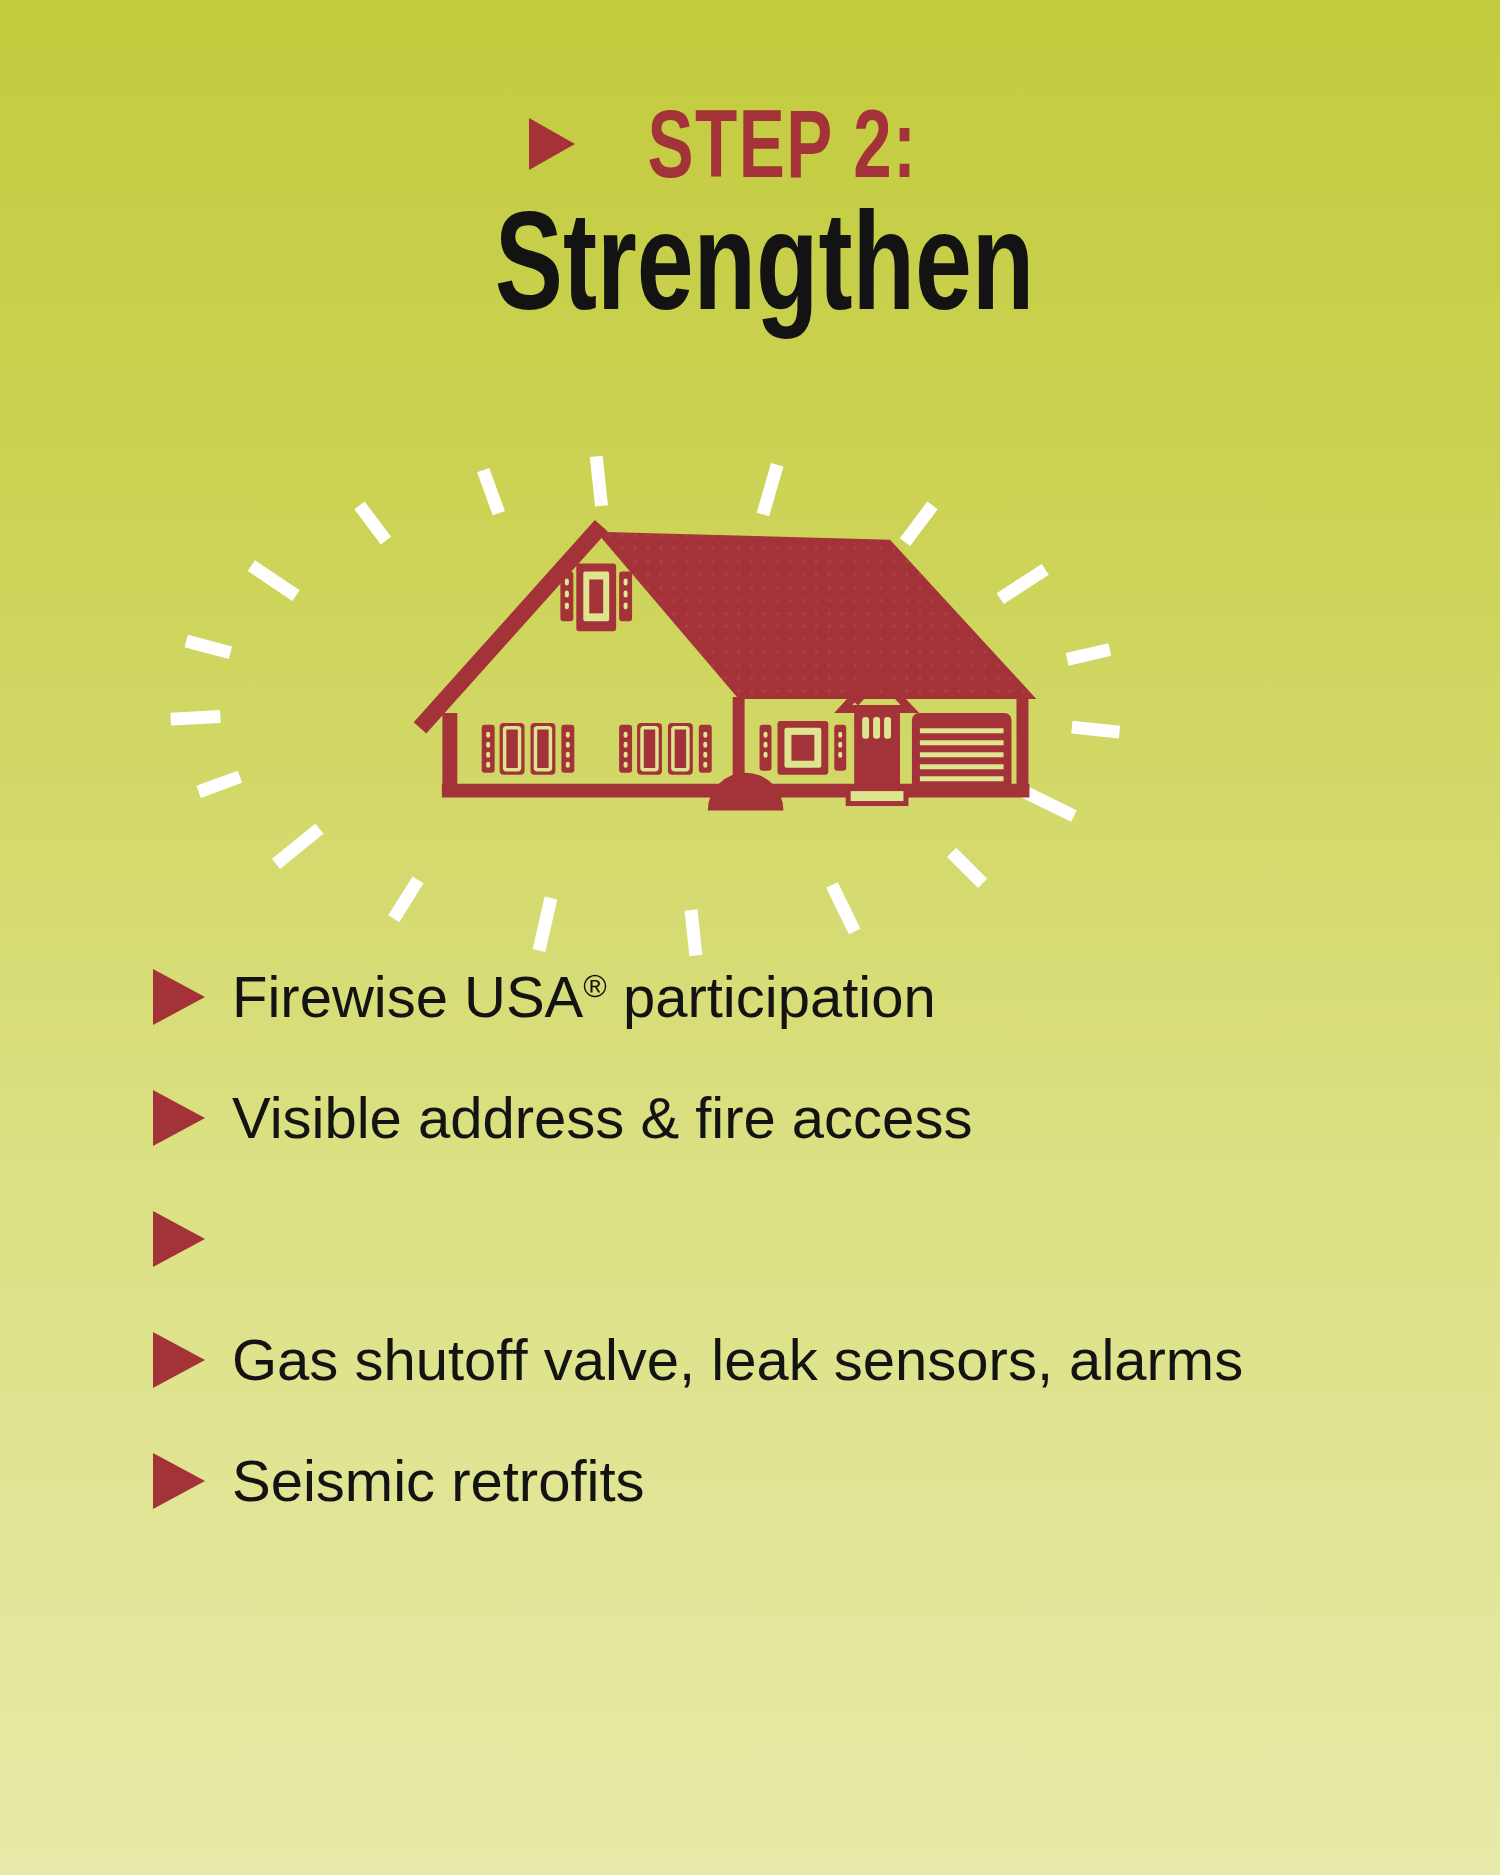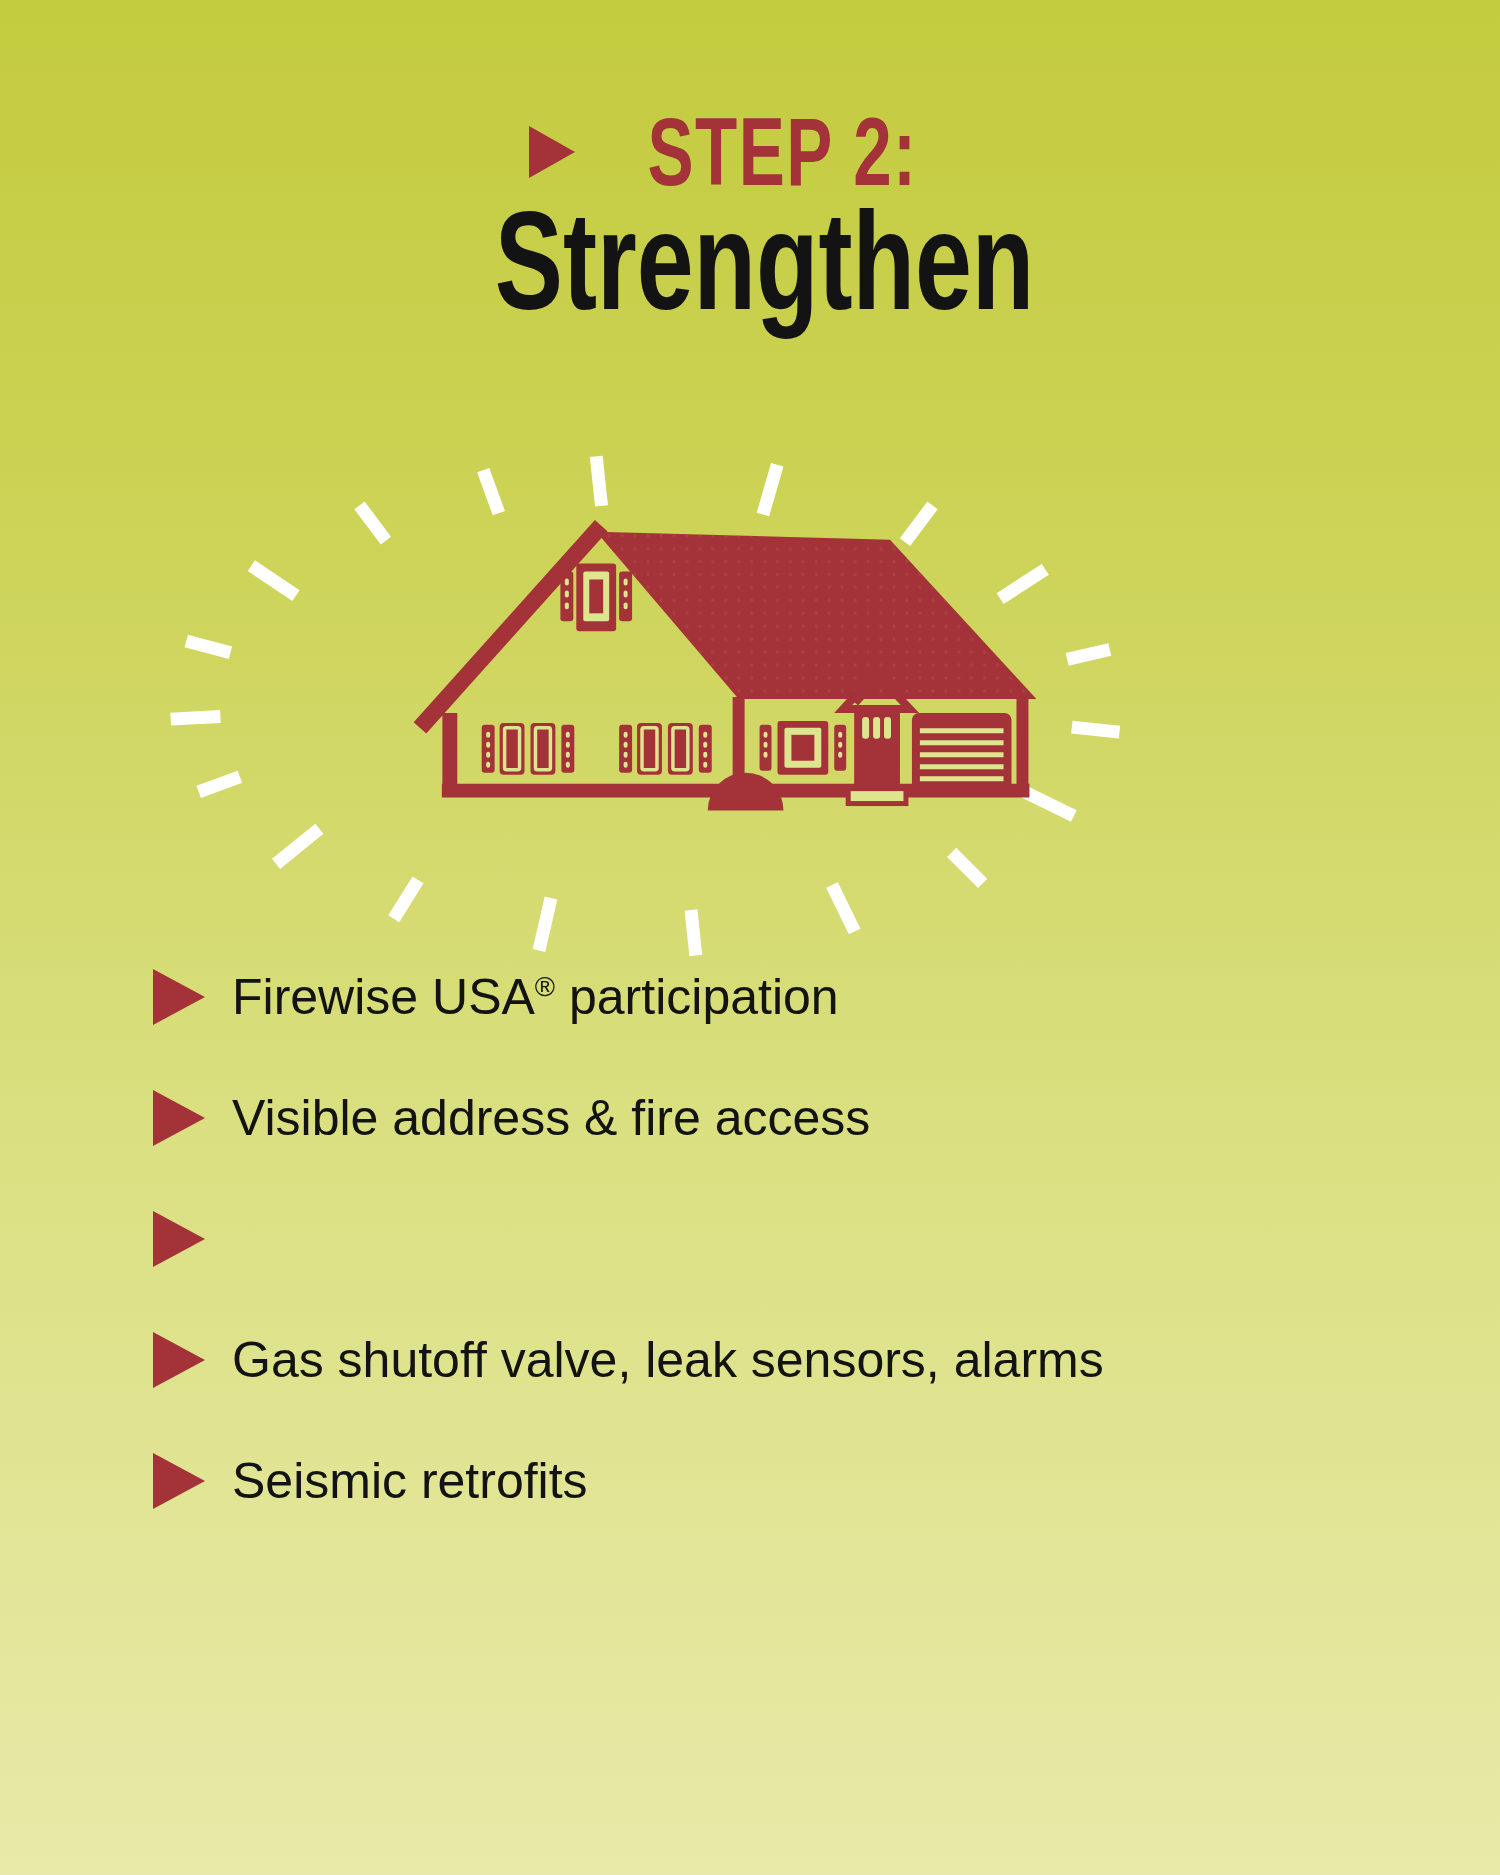--- a/index.html
+++ b/index.html
@@ -10,21 +10,21 @@
     --ray:#ffffff;
   }
   *{box-sizing:border-box}
   html,body{margin:0;padding:0}
   body{
     width:1500px;height:1875px;position:relative;overflow:hidden;
     font-family:"Liberation Sans",sans-serif;
     background:linear-gradient(180deg,#c3cb3e 0%,#ccd356 28%,#dbe083 62%,#e7eaa8 100%);
   }
   .step-row{
-    position:absolute;top:104px;left:0;width:100%;
+    position:absolute;top:96px;left:0;width:100%;
     display:flex;justify-content:center;align-items:center;gap:20px;
   }
   .step-arrow{flex:0 0 auto;display:block}
   .step-label{
     display:inline-block;font-size:96px;font-weight:700;letter-spacing:2px;
     color:var(--accent);transform:scaleX(.72);transform-origin:center;
     white-space:nowrap;line-height:1;
   }
   .title{
     position:absolute;top:178px;left:0;width:100%;
@@ -32,21 +32,21 @@
     font-size:140px;font-weight:700;line-height:137px;white-space:nowrap;
   }
   .title .line{display:block}
   .title .cond{display:inline-block;transform:scaleX(.73);transform-origin:center}
   .scene{position:absolute;left:163px;top:452px;width:976px;height:auto}
   .checklist{
     position:absolute;left:153px;top:966px;margin:0;padding:0;list-style:none;
   }
   .checklist li{display:flex;align-items:center;height:62px;margin-bottom:59px}
   .bullet{flex:0 0 auto;margin-right:27px}
-  .item-text{font-size:50px;color:var(--ink);white-space:nowrap;line-height:62px}
+  .item-text{font-size:58px;color:var(--ink);white-space:nowrap;line-height:62px}
   .item-text sup{font-size:55%;line-height:0}
   
   .red{fill:var(--accent)}
   .redline{stroke:var(--accent);fill:none}
   .pane{fill:var(--pane)}
   .paneline{stroke:var(--pane);fill:none}
   .dot{fill:var(--roof-dot)}
   .ray{stroke:var(--ray);stroke-width:13;fill:none}
 </style>
 </head>

